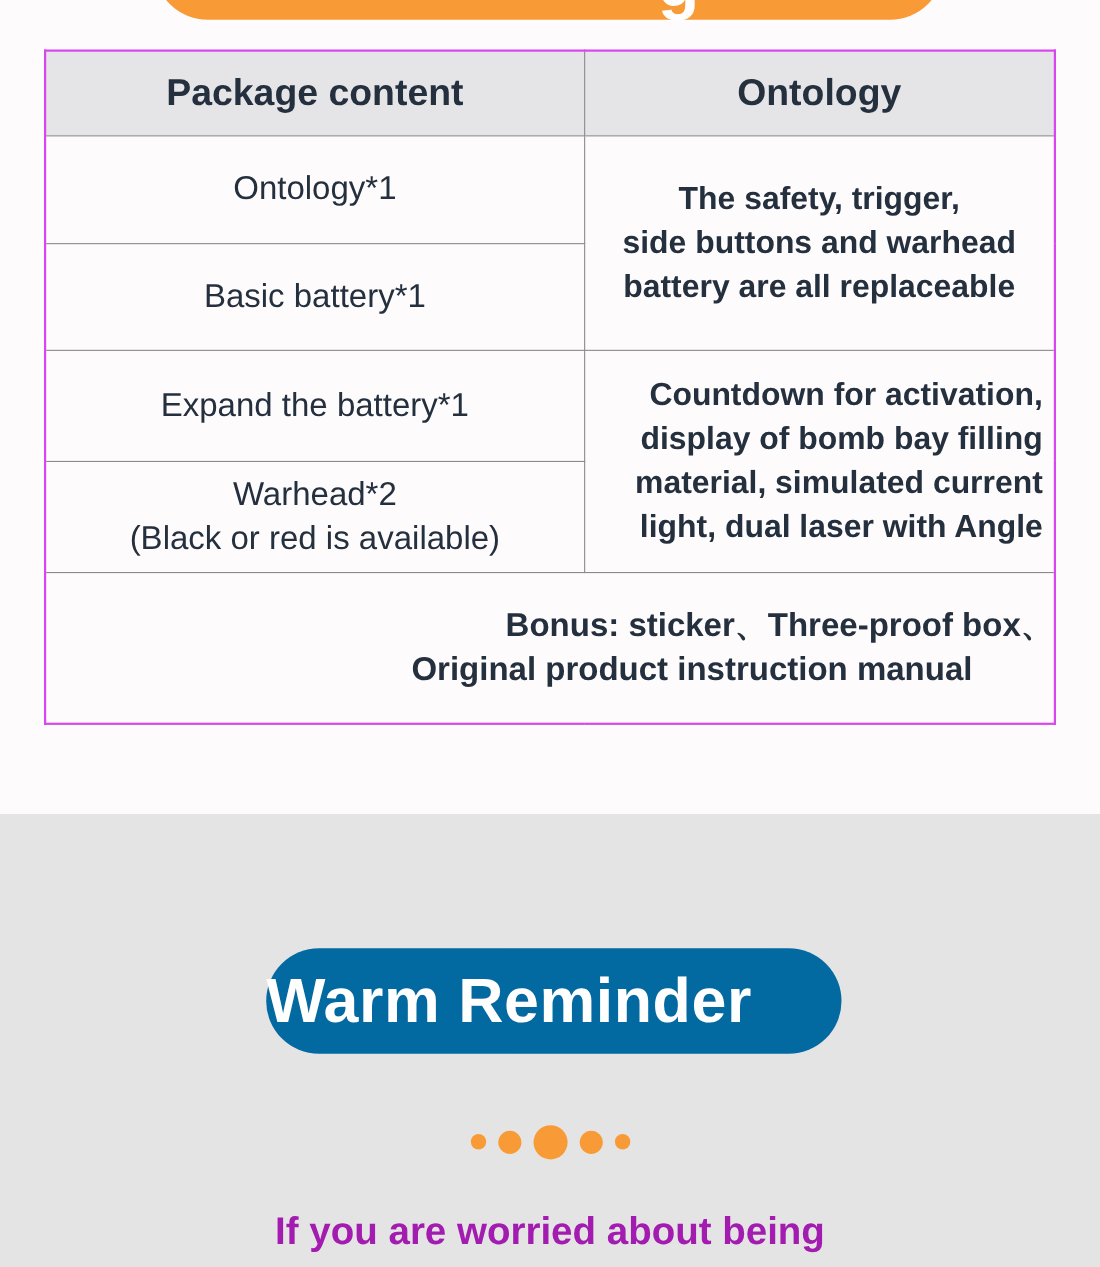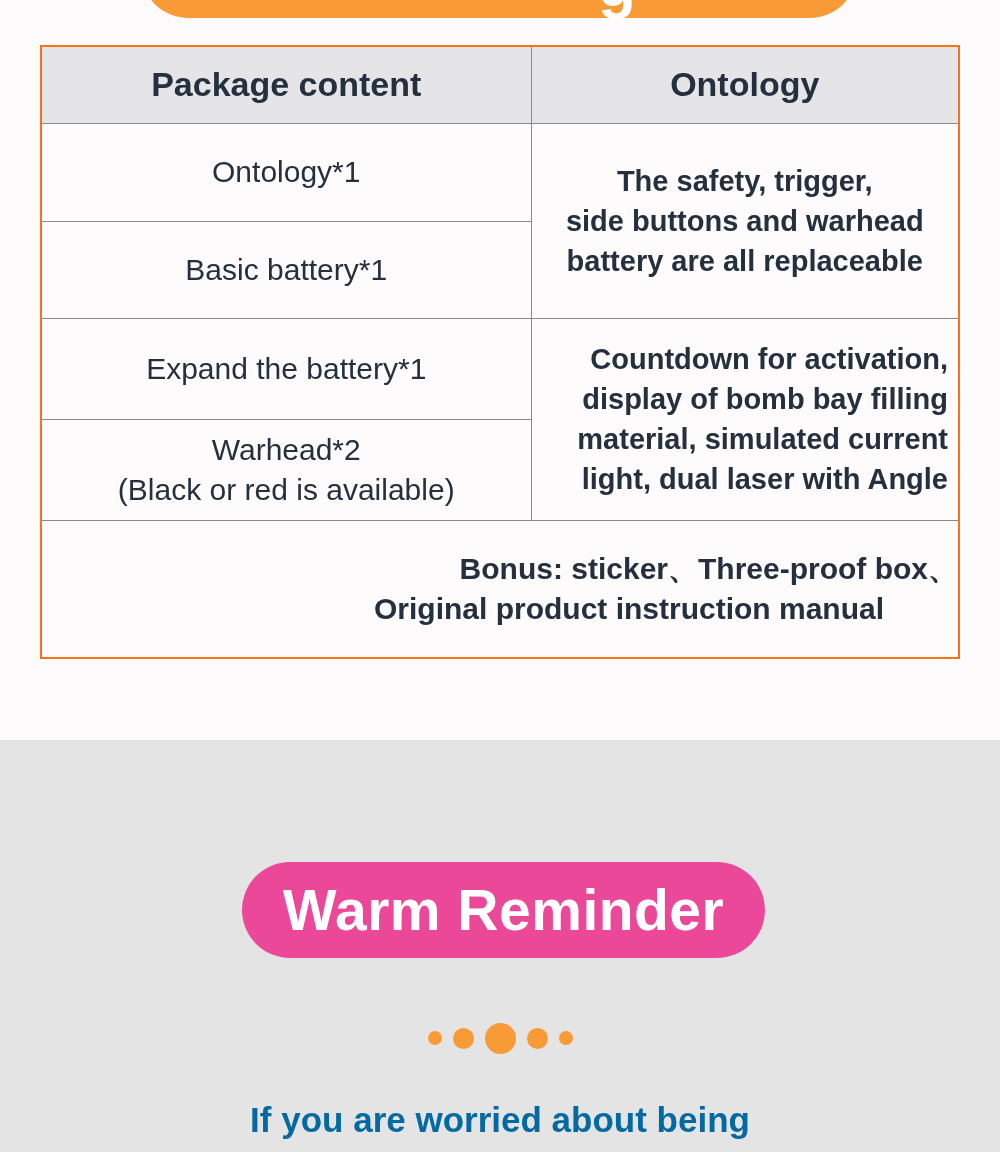--- a/index.html
+++ b/index.html
@@ -15,21 +15,21 @@
   }
   .top-pill .glyph {
     position: absolute; left: 458px; bottom: 2px;
     color: #ffffff; font-size: 62px; font-weight: bold; line-height: 1;
   }
 
   
   table.spec {
     position: absolute; left: 40px; top: 45px; width: 918px;
     border-collapse: collapse; table-layout: fixed;
-    border: 2px solid #f97316;
+    border: 2px solid #d946ef;
     color: #25303f;
   }
   table.spec col.c1 { width: 490px; }
   table.spec col.c2 { width: 428px; }
   table.spec th, table.spec td {
     border: 1px solid #8a8a8e;
     text-align: center; vertical-align: middle;
     background: #fdfbfc;
   }
   table.spec th {
@@ -50,37 +50,37 @@
   td.bonus .b-line1 { margin-left: 146px; text-align: right; }
   td.bonus .b-line2 { margin-left: 258px; }
 
   
   .gray-section {
     position: absolute; left: 0; top: 740px; width: 1000px; height: 412px;
     background: #e5e4e5;
   }
   .reminder-pill {
     position: absolute; left: 242px; top: 122px; width: 523px; height: 96px;
-    background: #ec4899; border-radius: 48px;
-    display: flex; align-items: center; justify-content: center;
+    background: #0369a1; border-radius: 48px;
+    display: flex; align-items: center; justify-content: flex-start;
   }
   .reminder-pill .title {
     color: #ffffff; font-size: 57px; font-weight: bold; letter-spacing: 0.5px;
   }
   .dots {
     position: absolute; left: 0; top: 282px; width: 1000px; height: 32px;
     display: flex; align-items: center; justify-content: center; gap: 11px;
   }
   .dot { background: #f89b37; border-radius: 50%; }
   .dot.s { width: 14px; height: 14px; }
   .dot.m { width: 21px; height: 21px; }
   .dot.l { width: 31px; height: 31px; }
   .footer-line {
     position: absolute; left: 0; top: 360px; width: 1000px;
-    text-align: center; color: #0369a1; font-size: 35px; font-weight: bold;
+    text-align: center; color: #a21caf; font-size: 35px; font-weight: bold;
   }
 </style>
 </head>
 <body>
 
 <div class="page">
 
   <div class="top-pill">
     <span class="glyph">g</span>
   </div>

